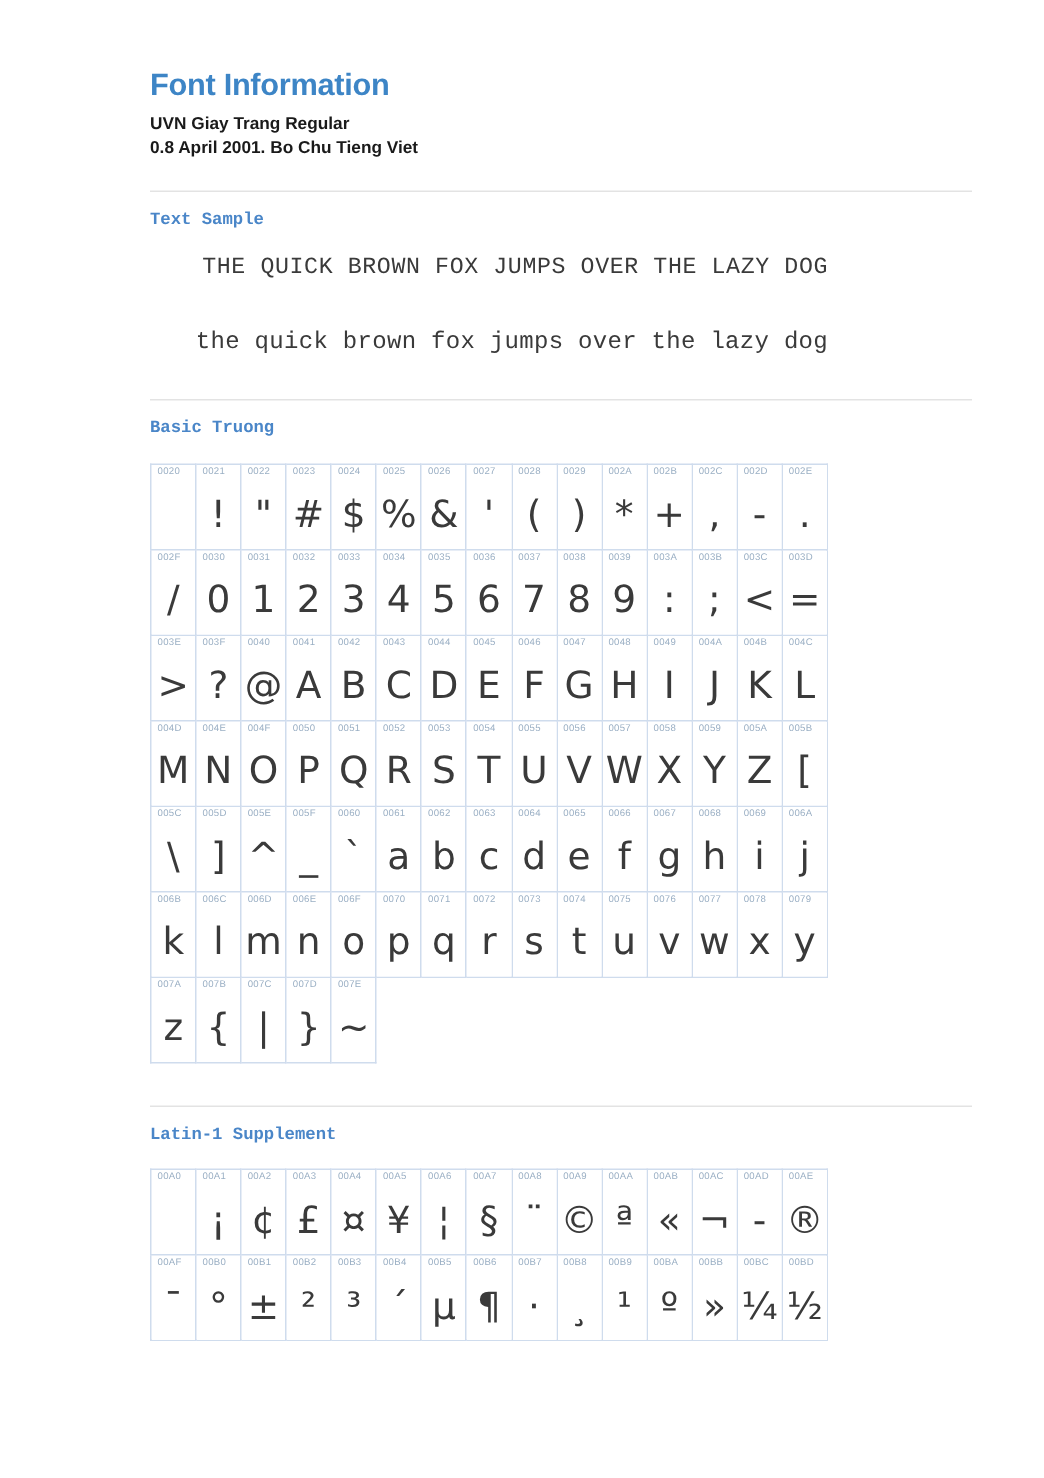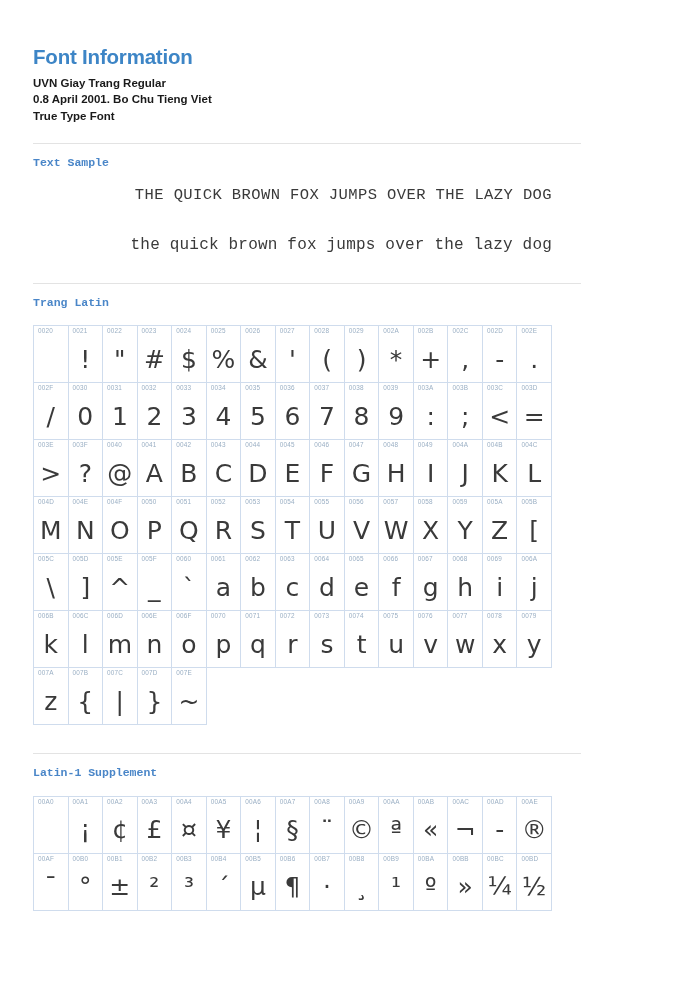--- a/index.html
+++ b/index.html
@@ -9,21 +9,21 @@
   }
   body {
     width: 696px;
     height: 985px;
     font-family: "Liberation Sans", sans-serif;
     color: #222222;
     position: relative;
     overflow: hidden;
   }
   .page {
-    padding: 46px 56px 0 33px;
+    padding: 46px 56px 0 100px;
     box-sizing: border-box;
     width: 608px;
   }
 
   
   .doc-title {
     font-size: 20.5px;
     font-weight: bold;
     color: #3d85c6;
     letter-spacing: -0.2px;
@@ -113,37 +113,36 @@
 </style>
 </head>
 <body>
 
 <div class="page">
 
   <div>
     <h1 class="doc-title">Font Information</h1>
     <div class="meta-line">UVN Giay Trang Regular</div>
     <div class="meta-line">0.8 April 2001. Bo Chu Tieng Viet</div>
-    <div class="meta-line">True Type Font</div>
   </div>
 
   <div style="height:19px"></div>
   <div class="rule"></div>
   <div style="height:13px"></div>
   <div class="section-head">Text Sample</div>
 
   <div style="height:17px"></div>
   <div class="sample-upper">THE QUICK BROWN FOX JUMPS OVER THE LAZY DOG</div>
   <div style="height:32px"></div>
   <div class="sample-lower">the quick brown fox jumps over the lazy dog</div>
 
   <div style="height:29px"></div>
   <div class="rule"></div>
   <div style="height:13px"></div>
-  <div class="section-head">Trang Latin</div>
+  <div class="section-head">Basic Truong</div>
 
   <div style="height:17px"></div>
   <table class="glyph-table">
     <tbody>
         <tr>
           <td>
             <span class="code">0020</span>
             <span class="glyph"> </span>
           </td>
           <td>

